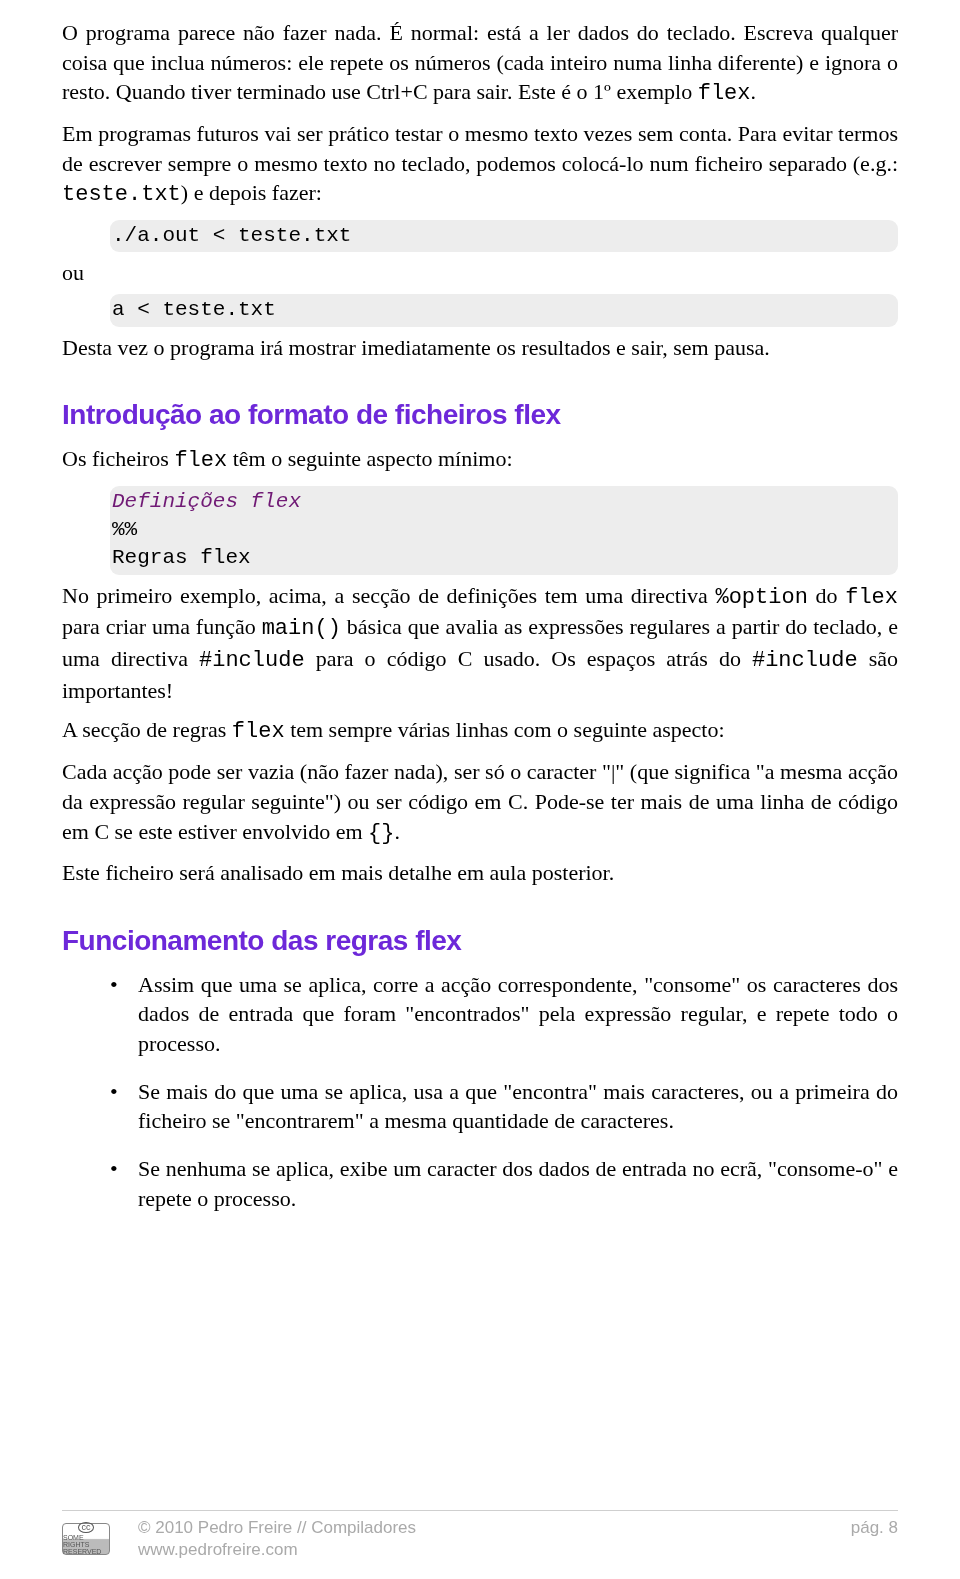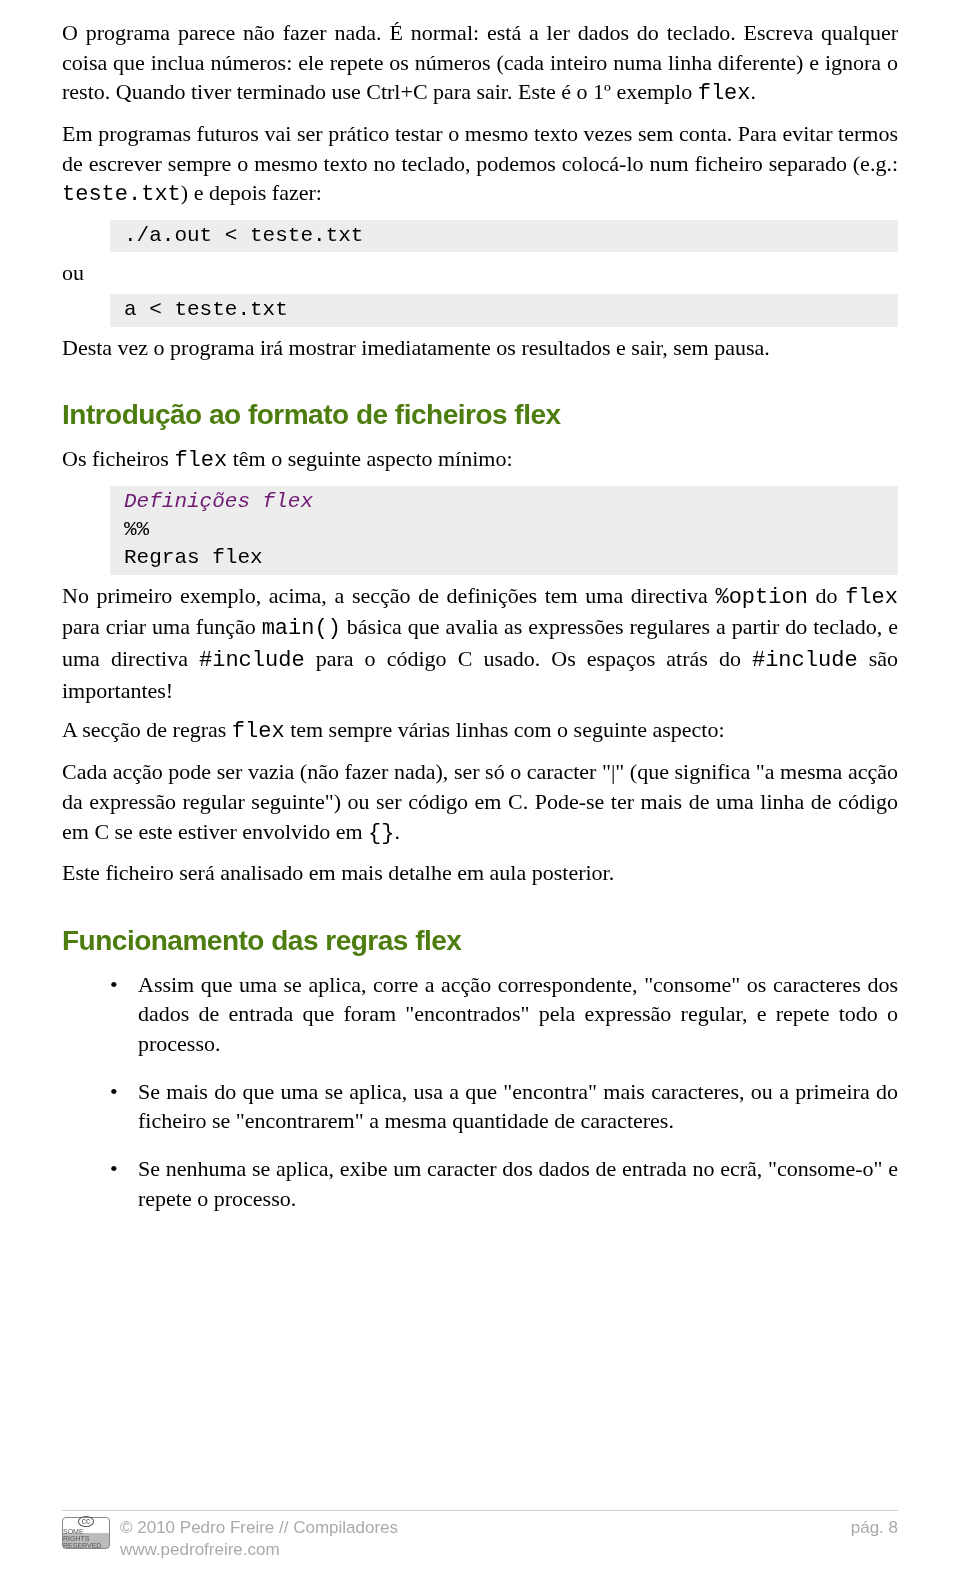--- a/index.html
+++ b/index.html
@@ -26,35 +26,36 @@
     text-align: justify;
   }
   p.ou {
     margin: 2px 0 2px 0;
   }
   .codeblock {
     background: #ededed;
     font-family: "Courier New", monospace;
     font-size: 21px;
     color: #000;
-    padding: 2px 14px;
+    padding: 2px 2px;
     margin: 6px 0 6px 48px;
     white-space: pre;
     display: block;
     line-height: 1.35;
+    border-radius: 9px;
   }
   .codeblock .kw1 { color: #701a75; font-style: italic; }
   .codeblock .kw2 { color: #000000; }
   .mono {
     font-family: Liberation Mono, monospace;
   }
   h2.sect {
     font-family: Arial, Helvetica, sans-serif;
     font-weight: 900;
-    color: #4d7c0f;
+    color: #6d28d9;
     font-size: 28px;
     margin: 34px 0 10px 0;
     letter-spacing: -0.5px;
   }
   ul.bul {
     list-style: none;
     padding: 0 0 0 48px;
     margin: 10px 0 0 0;
   }
   ul.bul li {
@@ -87,22 +88,22 @@
     border-top: 1px solid #cfcfcf;
     margin: 0 0 6px 0;
   }
   .footer-row {
     display: flex;
     justify-content: space-between;
     align-items: flex-start;
   }
   .footer-left {
     display: flex;
-    align-items: flex-start;
-    gap: 10px;
+    align-items: center;
+    gap: 28px;
   }
   .cc-badge {
     width: 46px;
     height: 30px;
     border: 1px solid #888;
     border-radius: 4px;
     background: linear-gradient(#fff 48%, #bbb 52%);
     display: flex;
     flex-direction: column;
     align-items: center;

